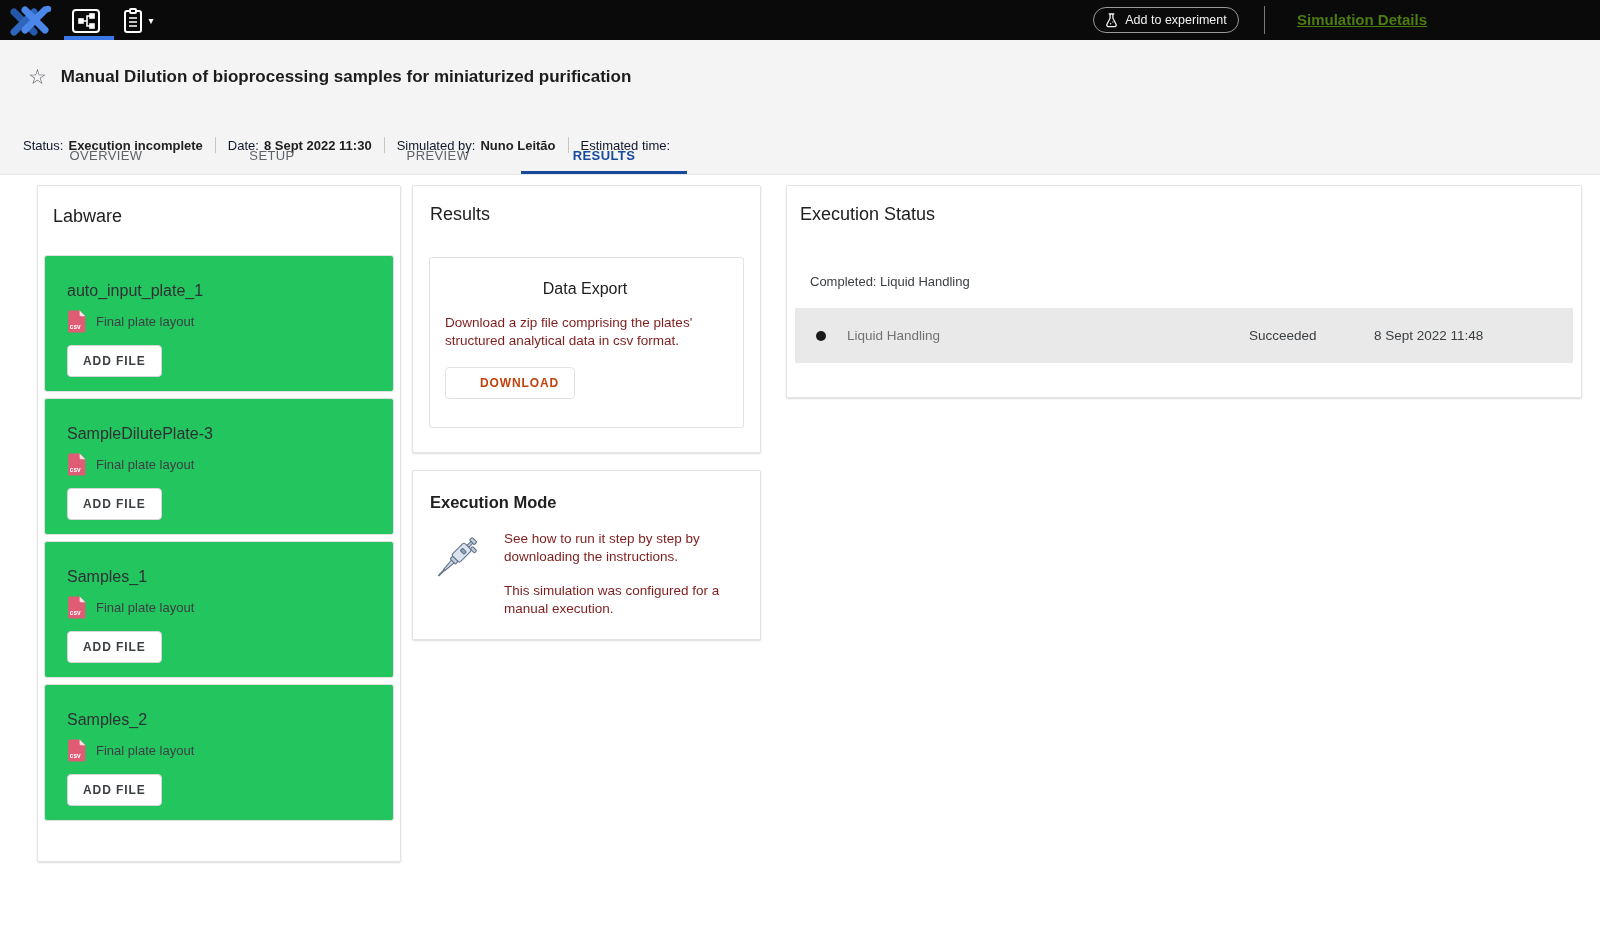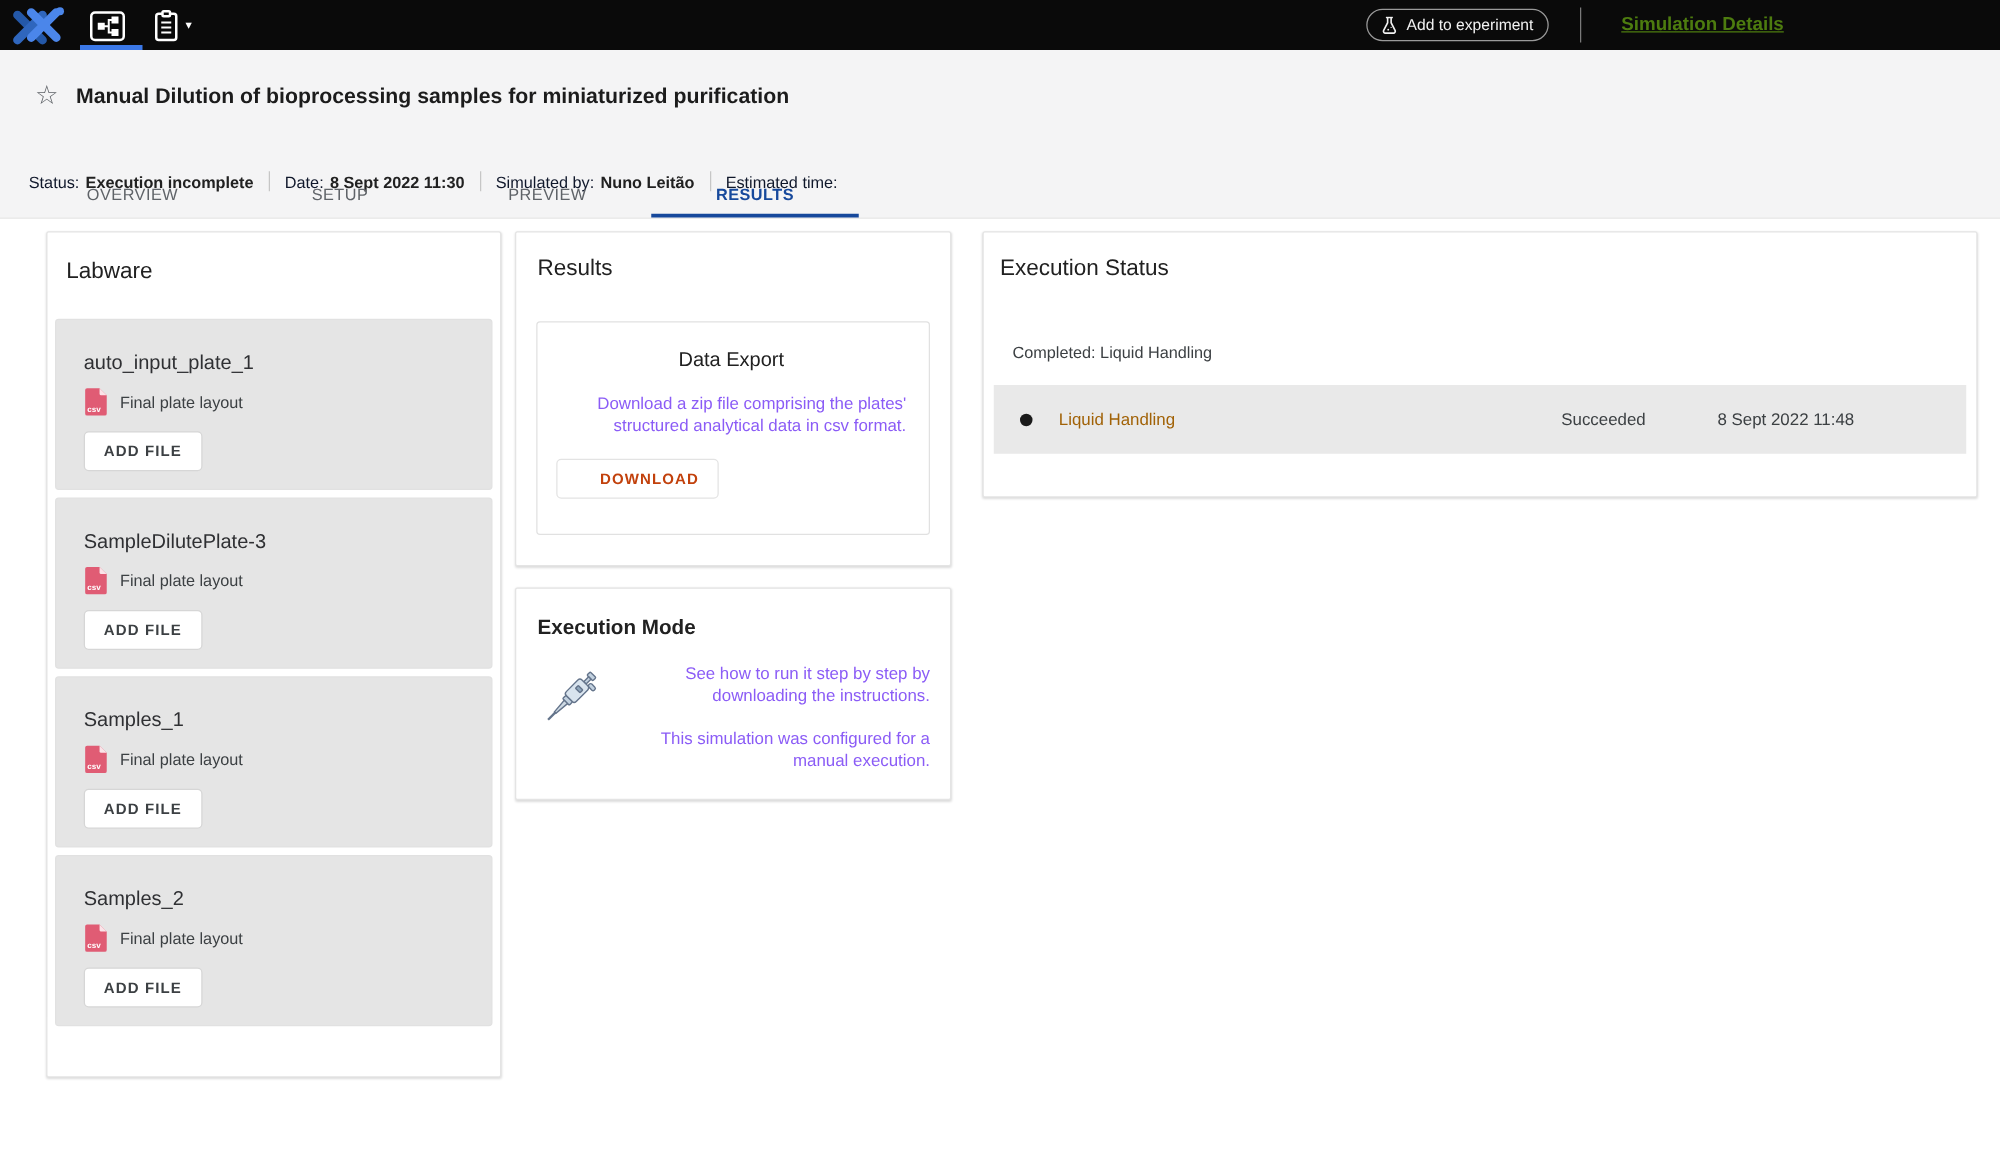--- a/index.html
+++ b/index.html
@@ -36,51 +36,51 @@
   .tab .tab-underline { position:absolute; left:0; bottom:0; width:100%; height:3px; background:#17499c; }
 
   
   .content { position:absolute; left:0; top:176px; width:1600px; height:757px; background:#ffffff; }
   .panel { position:absolute; background:#ffffff; border:1px solid #e4e4e4; border-radius:2px; box-shadow:0 1px 2px rgba(0,0,0,0.14); }
   .panel-title { font-size:18px; font-weight:500; color:#212121; }
 
   
   .labware-panel { left:37px; top:9px; width:364px; height:677px; padding:20px 6px 0 6px; }
   .labware-panel .panel-title { margin:0 0 28px 9px; }
-  .lab-card { border:1px solid #e1e1e1; border-radius:3px; background:#e5e5e5; margin-bottom:6px; padding:26px 22px 22px 22px; height:137px; }
+  .lab-card { border:1px solid #e1e1e1; border-radius:3px; background:#22c55e; margin-bottom:6px; padding:26px 22px 22px 22px; height:137px; }
   .lab-card-name { font-size:16px; color:#2f3033; margin-bottom:10px; }
   .file-row { display:flex; align-items:center; gap:10px; margin-bottom:12px; }
   .file-label { font-size:13px; color:#3c4043; cursor:pointer; }
   .outline-btn { background:#fff; border:1px solid #d6d6d6; border-radius:4px; padding:8px 15px; font-size:12px; font-weight:700;
                  letter-spacing:0.9px; color:#3c4043; cursor:pointer; font-family:inherit; }
   .outline-btn.disabled { color:#c2410c; border-color:#e3e3e3; cursor:default;padding-left:34px; }
 
   
   .results-panel { left:412px; top:9px; width:349px; height:268px; padding:18px 16px 0 16px; }
   .results-panel .panel-title { margin:0 0 0 1px; }
   .subcard { border:1px solid #e1e1e1; border-radius:3px; background:#fff; margin-top:32px; padding:22px 18px 20px 15px; height:171px; }
   .subcard-title { font-size:16px; font-weight:500; color:#212121; margin-bottom:16px;text-align:center; }
-  .body-text { font-size:13.5px; line-height:1.34; color:#8b5cf6;text-align:right; }
+  .body-text { font-size:13.5px; line-height:1.34; color:#7f1d1d; }
   .subcard .outline-btn { margin-top:17px; }
 
   
   .execmode-panel { left:412px; top:294px; width:349px; height:170px; padding:22px 8px 0 17px; }
   .execmode-title { font-size:16.5px; font-weight:700; color:#212121; margin-bottom:18px; }
   .execmode-row { display:flex; gap:18px; }
   .pipette-box { width:56px; height:62px; flex:0 0 56px; }
   .execmode-text { width:240px; }
   .execmode-text p + p { margin-top:16px; }
 
   
   .execstatus-panel { left:786px; top:9px; width:796px; height:213px; padding:18px 8px 0 8px; }
   .execstatus-panel .panel-title { margin-left:5px; }
   .completed-text { font-size:13px; color:#3c4043; margin:49px 0 19px 15px; }
   .status-row { position:relative; height:55px; background:#e9e9e9; display:flex; align-items:center; cursor:pointer; }
   .status-dot { width:10px; height:10px; border-radius:50%; background:#1a1a1a; margin-left:21px; }
-  .status-name { font-size:13.5px; color:#a16207; margin-left:21px; }
+  .status-name { font-size:13.5px; color:#737373; margin-left:21px; }
   .status-result { position:absolute; left:454px; font-size:13.5px; color:#3c4043; }
   .status-time { position:absolute; left:579px; font-size:13.5px; color:#3c4043; }
 </style>
 </head>
 <body>
 
 <div class="page">
 
   <header class="topbar">
     <span class="logo">

